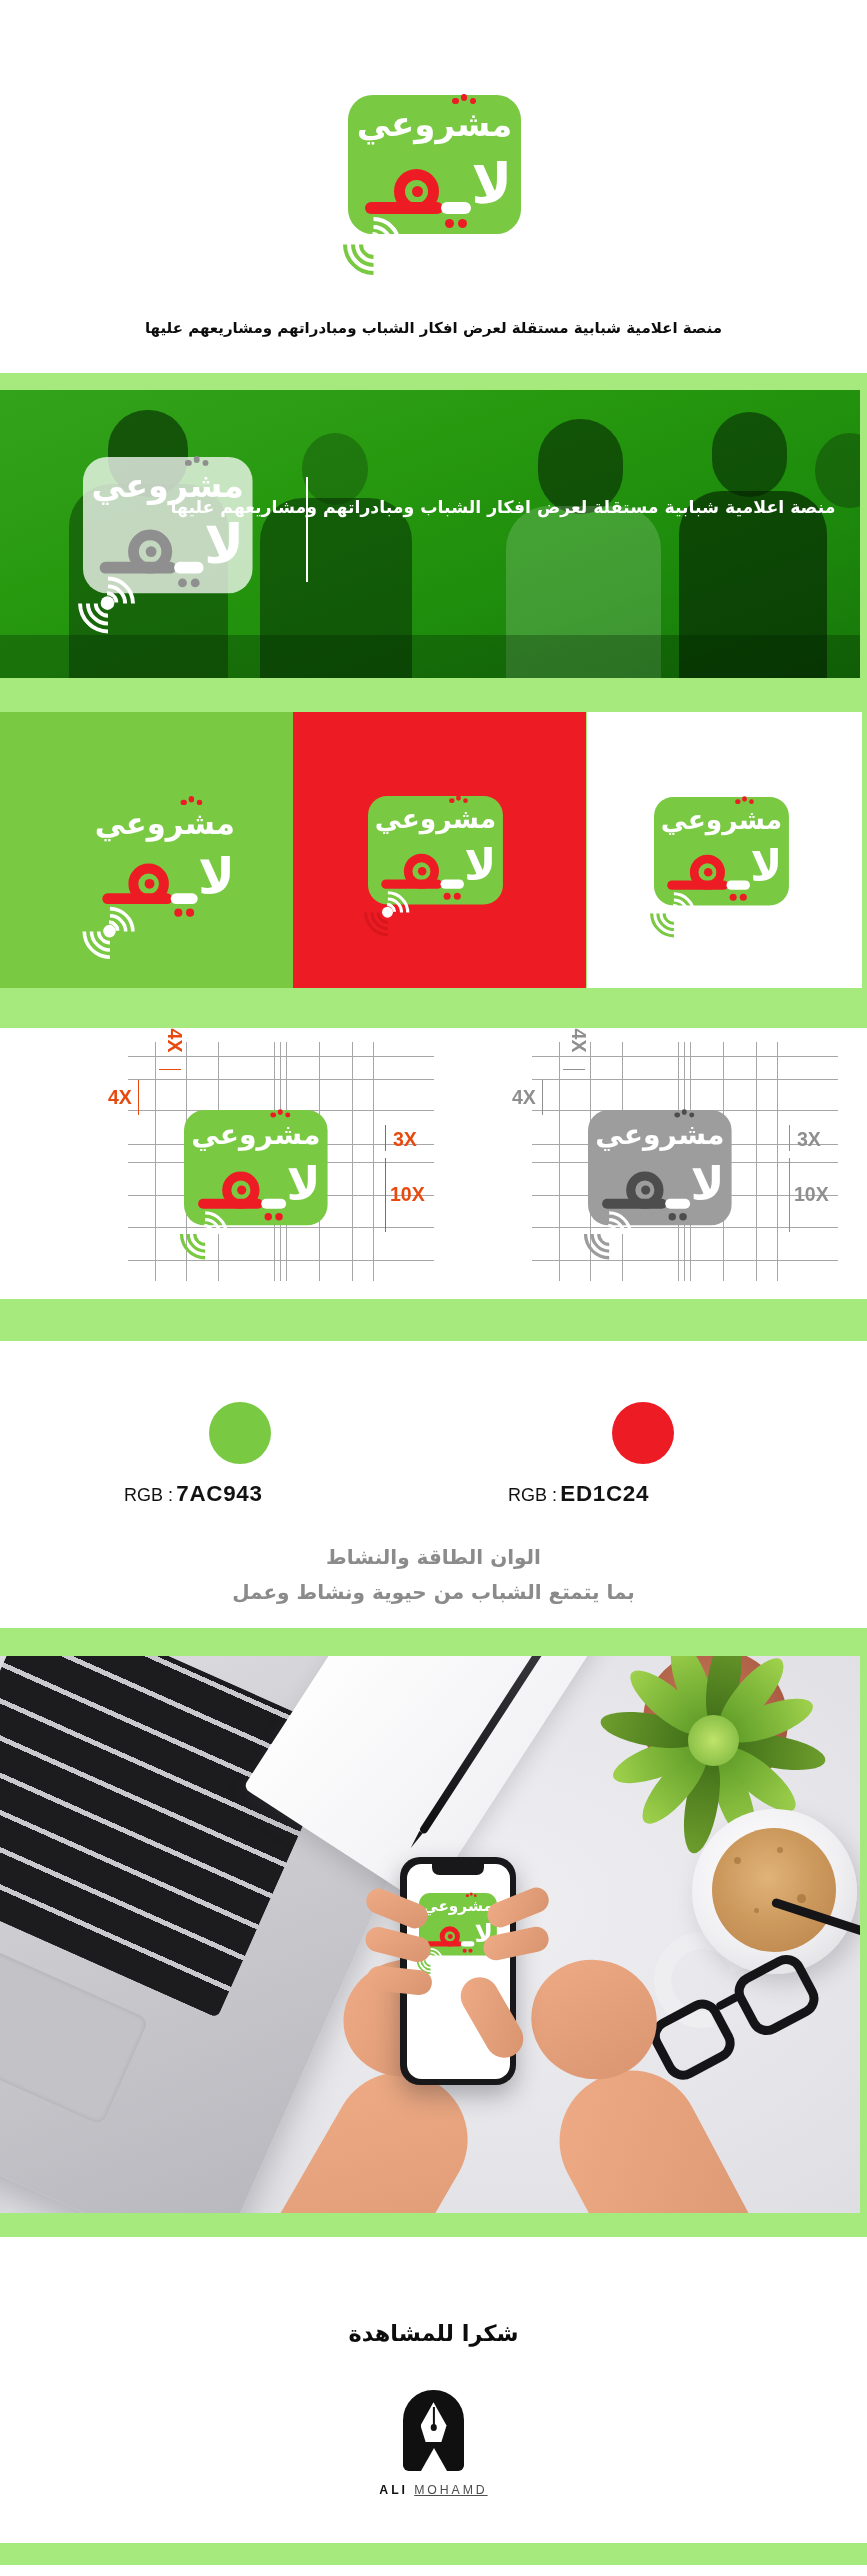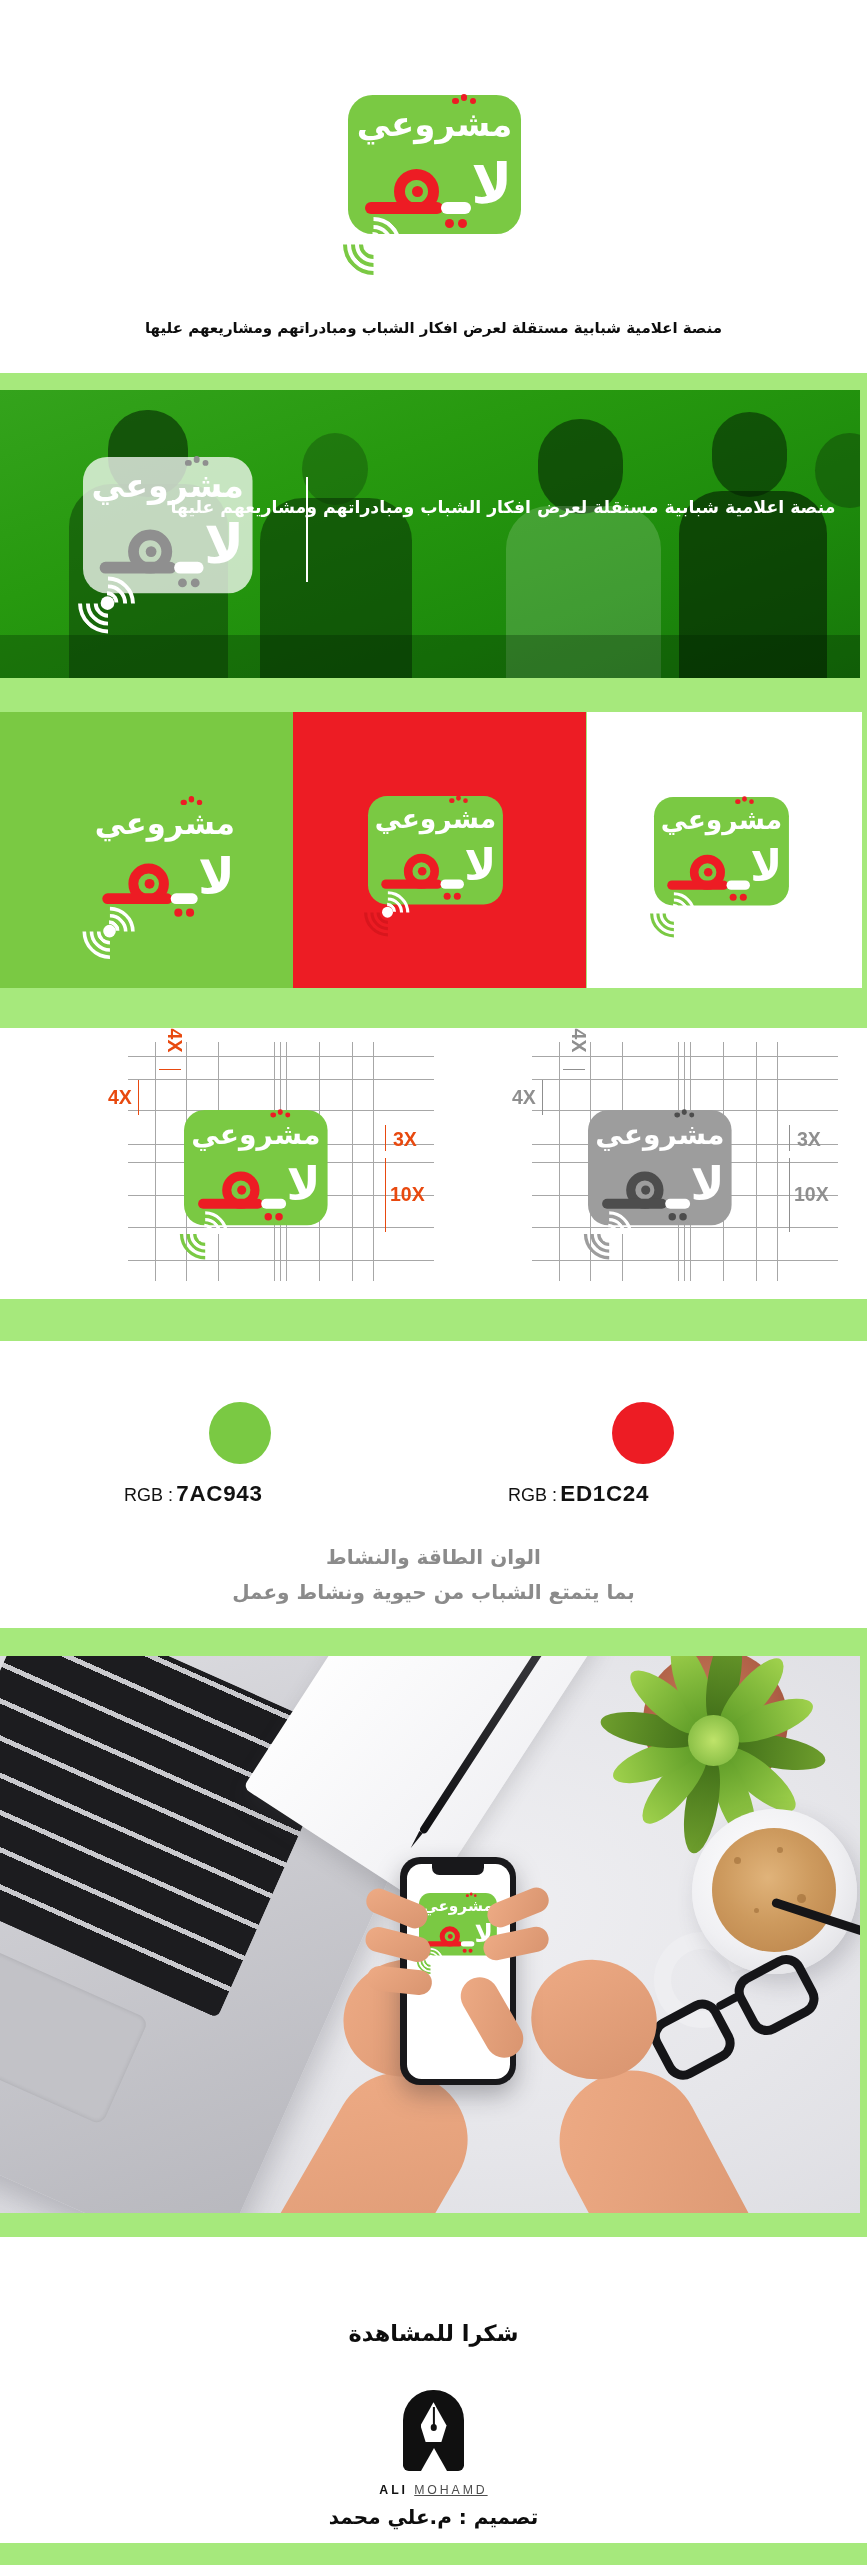--- a/index.html
+++ b/index.html
@@ -550,19 +550,18 @@
       <div class="nib">
           <i></i>
           <u></u>
         </div>
       <div class="mnotch"></div>
     </div>
     <div class="designer-name">
       <span class="bd">ALI</span>
       <span class="lt">MOHAMD</span>
     </div>
-    <div class="abs ar" style="left:0;right:0;top:236px;text-align:center;font-weight:bold;font-size:20px;color:#0d0d0d;">تصميم : م.علي محمد</div>
   </section>
 
   <div class="abs stripe" style="left:0;top:2543px;width:867px;height:22px;"></div>
 
 </div>
 
 
 </body></html>

